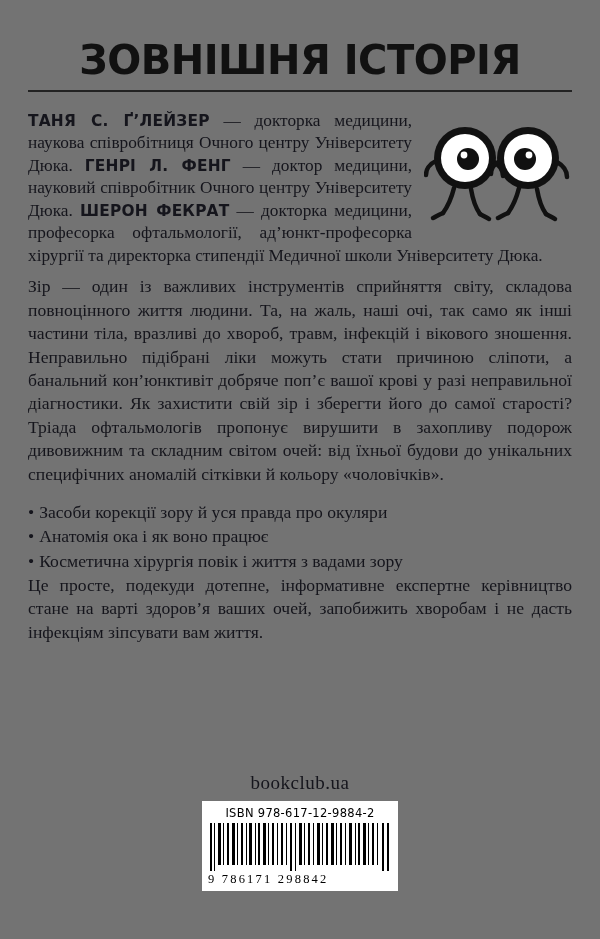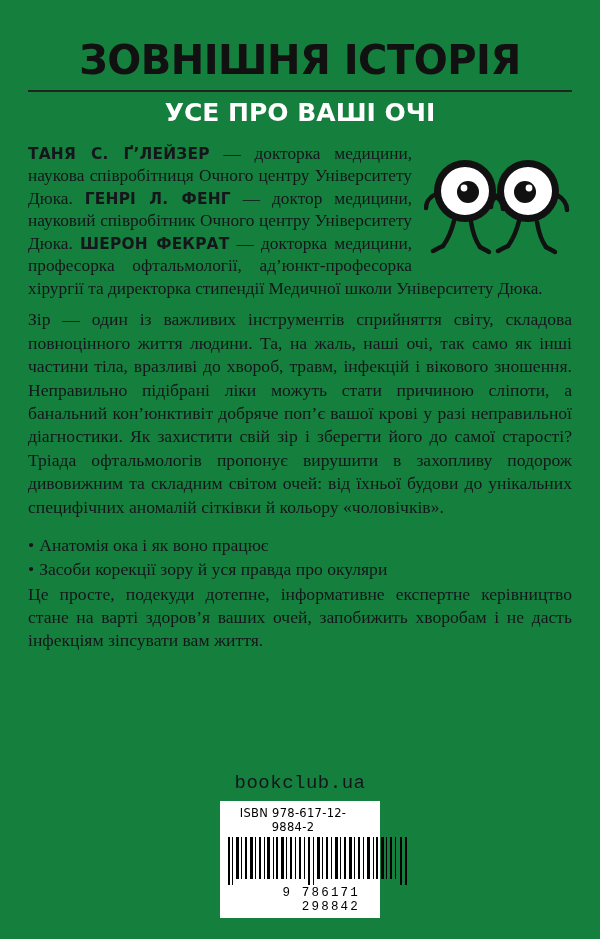--- a/index.html
+++ b/index.html
@@ -13,21 +13,21 @@
     font-family: "Liberation Serif", serif;
     color: #1a1a1a;
     overflow: hidden;
     position: relative;
   }
   .page {
     position: absolute;
     left: 0; top: 0;
     width: 600px;
     height: 939px;
-    background: #15803d;
+    background: #737373;
   }
   .inner {
     position: absolute;
     left: 28px;
     top: 18px;
     width: 544px;
     height: 900px;
   }
 
   
@@ -120,64 +120,63 @@
 
   
   .footer {
     position: absolute;
     left: 0;
     right: 0;
     top: 772px;
     text-align: center;
   }
   .site {
-    font-family: Liberation Mono, monospace;
+    font-family: Liberation Serif, serif;
     font-size: 19px;
     letter-spacing: 0.5px;
     color: #15151c;
   }
   .barcode-box {
     margin: 7px auto 16px auto;
-    width: 160px;
+    width: 196px;
     background: #ffffff;
-    padding: 5px 20px 4px 6px;
+    padding: 5px 6px 4px 6px;
     box-sizing: border-box;
   }
   .isbn {
     font-family: "DejaVu Sans", sans-serif;
     font-size: 11.5px;
     letter-spacing: 0.3px;
     color: #000;
     text-align: center;
     margin-bottom: 3px;
   }
   .bars {
     height: 48px;
     width: 184px;
     margin: 0 auto;
     display: block;
   }
   .barnum {
-    font-family: Liberation Mono, monospace;
+    font-family: Liberation Serif, serif;
     font-size: 12.5px;
     letter-spacing: 2.2px;
     color: #000;
-    text-align: right;
+    text-align: left;
     margin-top: 1px;
   }
 </style>
 </head>
 <body>
 
 <div class="page">
   <div class="inner">
 
     <div class="title-main">ЗОВНІШНЯ ІСТОРІЯ</div>
     <div class="rule"></div>
-    <div class="title-sub">УСЕ ПРО ВАШІ ОЧІ</div>
 
     <div class="authors-wrap">
       <div class="eyes-illo">
         <svg width="148" height="115" viewBox="0 0 148 115" xmlns="http://www.w3.org/2000/svg">
 
           <g>
             <circle cx="41" cy="44" r="31" fill="#111111"></circle>
             <circle cx="41" cy="44" r="24" fill="#ffffff"></circle>
             <circle cx="44" cy="45" r="11" fill="#111111"></circle>
             <circle cx="40" cy="41" r="3.4" fill="#ffffff"></circle>
@@ -204,22 +203,23 @@
             <path d="M133 48 C140 52, 143 58, 143 63" stroke="#111111" stroke-width="4.5" fill="none" stroke-linecap="round"></path>
           </g>
         </svg>
       </div>
       <div class="authors"><span class="nm">ТАНЯ С. Ґ’ЛЕЙЗЕР</span> — докторка медицини, наукова співробітниця Очного центру Університету Дюка. <span class="nm">ГЕНРІ Л. ФЕНГ</span> — доктор медицини, науковий співробітник Очного центру Університету Дюка. <span class="nm">ШЕРОН ФЕКРАТ</span> — докторка медицини, професорка офтальмології, ад’юнкт-професорка хірургії та директорка стипендії Медичної школи Університету Дюка.</div>
     </div>
 
     <div class="body-par">Зір — один із важливих інструментів сприйняття світу, складова повноцінного життя людини. Та, на жаль, наші очі, так само як інші частини тіла, вразливі до хвороб, травм, інфекцій і вікового зношення. Неправильно підібрані ліки можуть стати причиною сліпоти, а банальний кон’юнктивіт добряче поп’є вашої крові у разі неправильної діагностики. Як захистити свій зір і зберегти його до самої старості? Тріада офтальмологів пропонує вирушити в захопливу подорож дивовижним та складним світом очей: від їхньої будови до унікальних специфічних аномалій сітківки й кольору «чоловічків».</div>
 
     <div class="bullets">
+      <div class="b"><span class="dot">•</span><span class="txt">Засоби корекції зору й уся правда про окуляри</span></div>
       <div class="b"><span class="dot">•</span><span class="txt">Анатомія ока і як воно працює</span></div>
-      <div class="b"><span class="dot">•</span><span class="txt">Засоби корекції зору й уся правда про окуляри</span></div>
+      <div class="b"><span class="dot">•</span><span class="txt">Косметична хірургія повік і життя з вадами зору</span></div>
     </div>
 
     <div class="closing">Це просте, подекуди дотепне, інформативне експертне керівництво стане на варті здоров’я ваших очей, запобижить хворобам і не дасть інфекціям зіпсувати вам життя.</div>
   </div>
 
   <div class="footer">
     <div class="site">bookclub.ua</div>
     <div class="barcode-box">
       <div class="isbn">ISBN 978-617-12-9884-2</div>
       <svg class="bars" viewBox="0 0 184 48" preserveAspectRatio="none">

